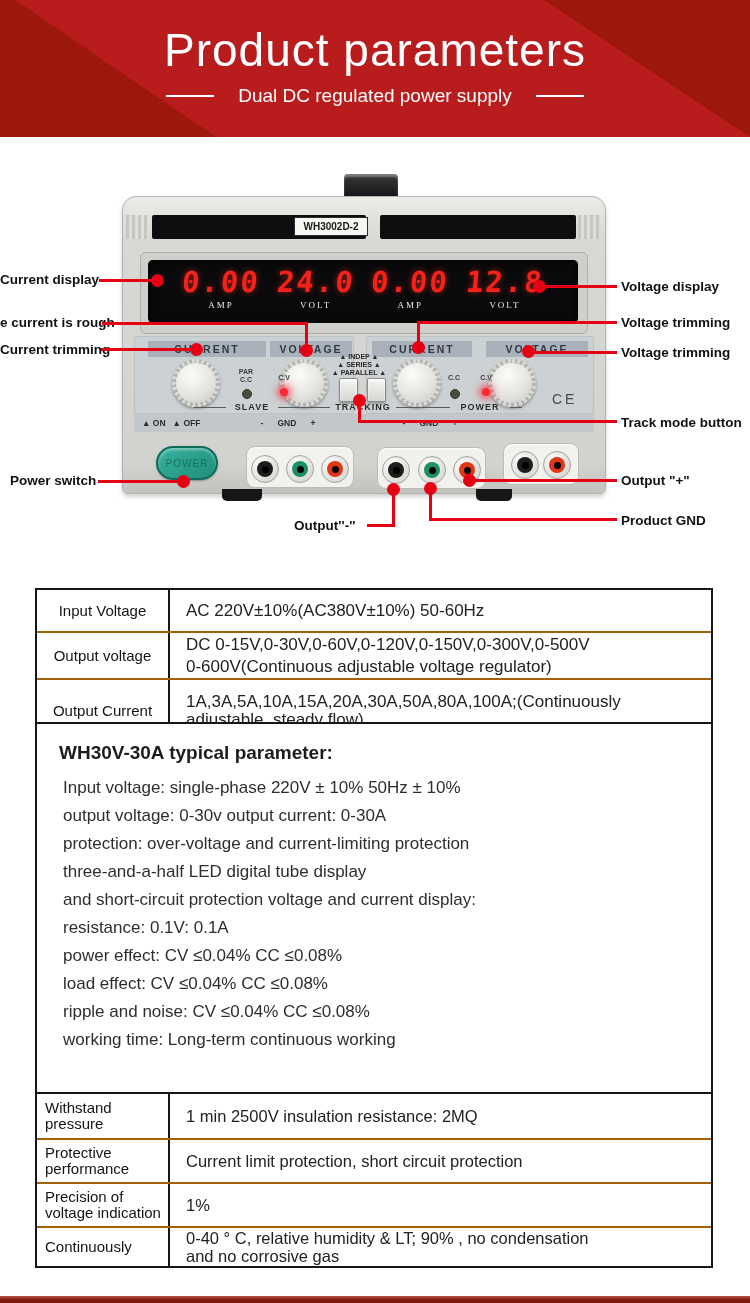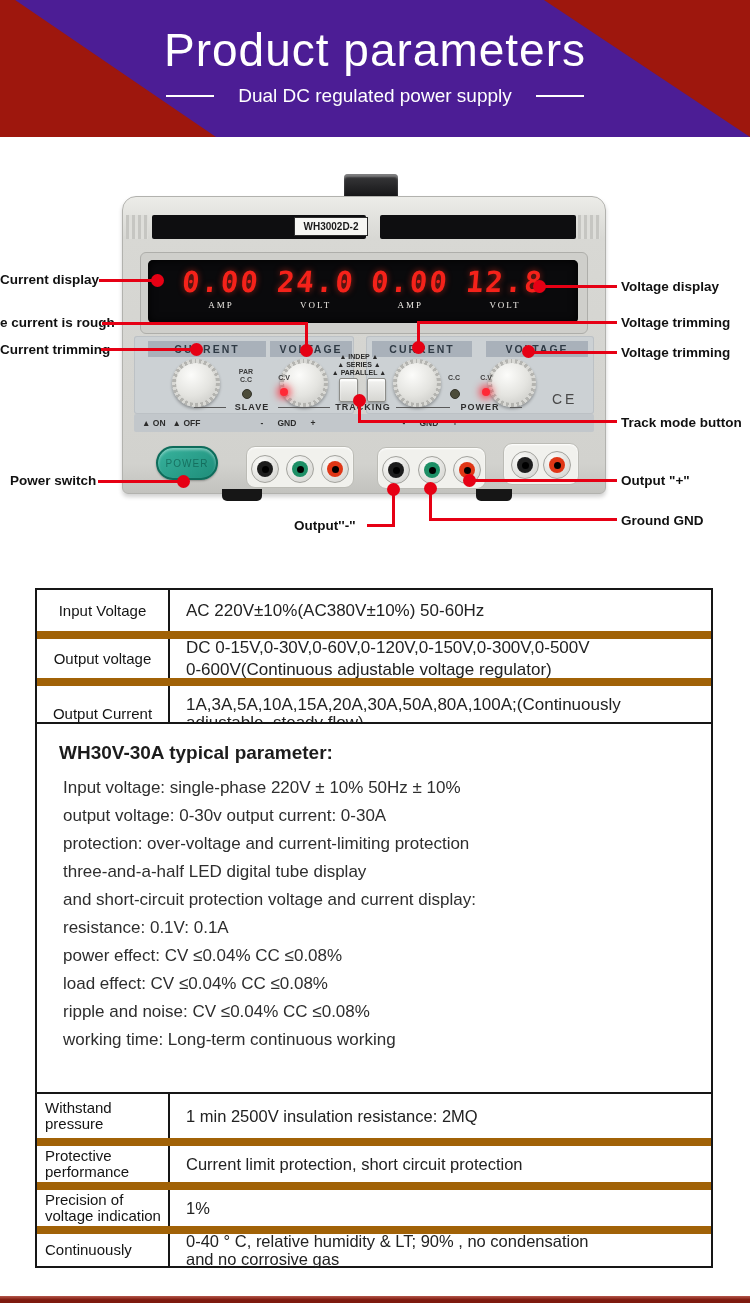--- a/index.html
+++ b/index.html
@@ -1,21 +1,21 @@
 <!DOCTYPE html>
 <html><head>
 <meta charset="utf-8">
 <style>
   html,body{margin:0;padding:0;background:#fff;}
   .page{position:relative;width:750px;height:1303px;background:#fff;overflow:hidden;
         font-family:"Liberation Sans","DejaVu Sans",sans-serif;}
   .abs{position:absolute;}
 
   
-  .banner{left:0;top:0;width:750px;height:137px;background:#4c1d95;}
+  .banner{left:0;top:0;width:750px;height:137px;background:#b91c1c;}
   .tri-left{left:0;top:0;width:216px;height:137px;background:#9e170d;
             clip-path:polygon(0 0,7% 0,100% 100%,0 100%);}
   .tri-right{right:0;top:0;width:206px;height:137px;background:#9e170d;
              clip-path:polygon(0 0,100% 0,100% 100%);}
   .banner-title{left:0;top:24px;width:750px;text-align:center;color:#fff;
                 font-size:46px;line-height:52px;font-weight:400;letter-spacing:1px;}
   .banner-sub{left:0;top:84px;width:750px;text-align:center;color:#fff;
               font-size:19px;line-height:24px;font-weight:400;}
   .sub-line{top:95px;width:48px;height:2px;background:#fff;}
   .sub-line.l{left:166px;} .sub-line.r{left:536px;}
@@ -109,21 +109,21 @@
   .dot{width:13px;height:13px;border-radius:50%;background:#e60014;}
   .a-curdisp{left:0;top:272px;width:96px;text-align:right;}
   .a-rough{left:0;top:315px;width:100px;text-align:right;}
   .a-trim{left:0;top:342px;width:98px;text-align:right;}
   .a-power{left:10px;top:473px;width:86px;text-align:right;}
   .a-outminus{left:294px;top:518px;}
 
   
   .tbl{left:35px;width:678px;border:2px solid #161616;box-sizing:border-box;background:#fff;}
   .row{display:flex;box-sizing:border-box;}
-  .row+.row{border-top:8px solid #a16207;}
+  .row+.row{border-top:2px solid #a16207;}
   .tl{width:133px;border-right:2px solid #161616;display:flex;align-items:center;
       font-size:15px;color:#141414;box-sizing:border-box;}
   .tbl.top .tl{justify-content:center;text-align:center;}
   .tbl.bot .tl{padding-left:8px;line-height:16px;}
   .tv{flex:1;display:flex;flex-direction:column;justify-content:center;padding-left:16px;
       font-size:17px;color:#222;white-space:pre-line;box-sizing:border-box;}
   .tbl.bot .tv{font-size:16.5px;}
   .h41{height:41px;} .h47{height:47px;line-height:22px;} .h46{height:64px;line-height:18px;}
   .h44{height:44px;} .h40{height:40px;line-height:18px;}
   .lh13{line-height:13px;}
@@ -297,21 +297,21 @@
 
   <div class="abs ann right" style="top:415px">Track mode button</div>
   <div class="abs lineh" style="left:360px;top:420px;width:257px"></div>
   <div class="abs linev" style="left:358px;top:399px;height:24px"></div>
   <div class="abs dot" style="left:353px;top:394px"></div>
 
   <div class="abs ann right" style="top:473px">Output "+"</div>
   <div class="abs lineh" style="left:470px;top:479px;width:147px"></div>
   <div class="abs dot" style="left:463px;top:474px"></div>
 
-  <div class="abs ann right" style="top:513px">Ground GND</div>
+  <div class="abs ann right" style="top:513px">Product GND</div>
   <div class="abs lineh" style="left:430px;top:518px;width:187px"></div>
   <div class="abs linev" style="left:429px;top:488px;height:33px"></div>
   <div class="abs dot" style="left:424px;top:482px"></div>
 
   <div class="abs ann a-outminus">Output''-''</div>
   <div class="abs lineh" style="left:367px;top:524px;width:26px"></div>
   <div class="abs linev" style="left:392px;top:489px;height:38px"></div>
   <div class="abs dot" style="left:387px;top:483px"></div>
 
   <div class="abs tbl top" style="top:588px">

